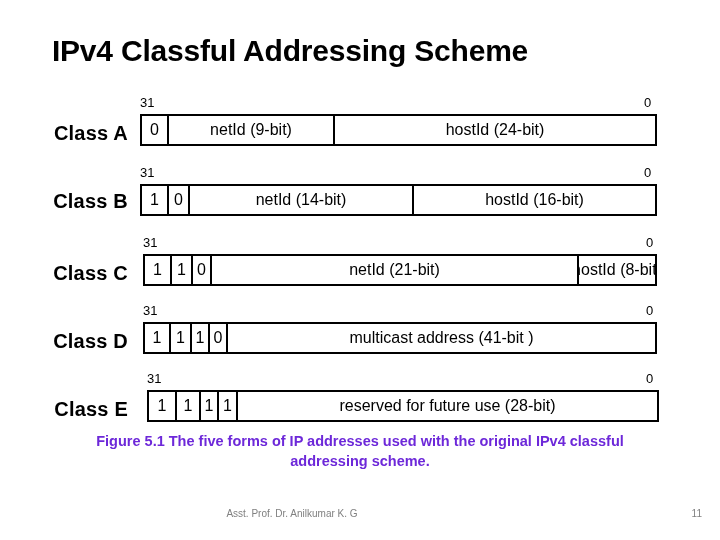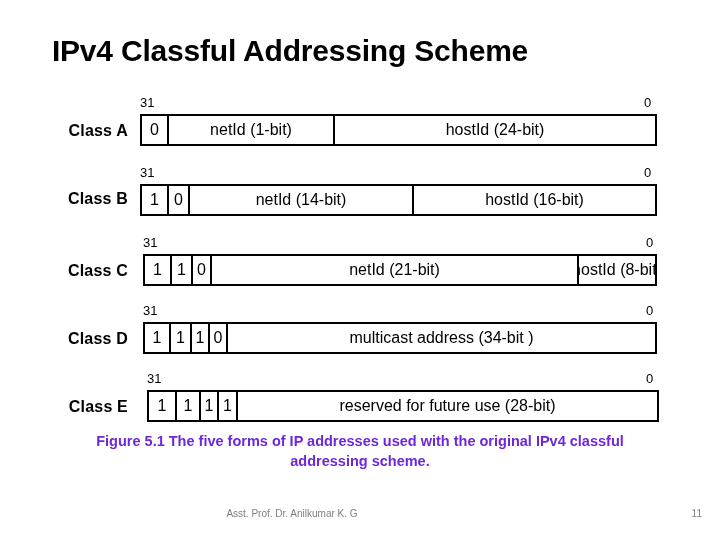--- a/index.html
+++ b/index.html
@@ -44,21 +44,21 @@
     left: 0;
     width: 720px;
     height: 62px;
   }
 
   .class-label {
     position: absolute;
     left: 0;
     width: 128px;
     text-align: right;
-    font-size: 16px;
+    font-size: 20px;
     font-weight: bold;
     font-family: "Liberation Sans", sans-serif;
     color: #000000;
     letter-spacing: 0.2px;
   }
 
   .bit-ruler {
     position: absolute;
     font-size: 13px;
     color: #000000;
@@ -134,21 +134,21 @@
 <div class="slide-title">IPv4 Classful Addressing Scheme</div>
 
 <div class="figure">
 
 <div class="class-row" style="top: 0px;">
       <div class="class-label" style="top: 26px;">Class A</div>
       <div class="bit-ruler left" style="left: 140px; top: 0px;">31</div>
       <div class="bit-ruler right" style="left: 644px; top: 0px;">0</div>
       <div class="addr-bar" style="left: 140px; top: 18px; width: 517px;">
         <div class="cell bit centered" style="width: 27px; flex: 0 0 auto;">0</div>
-        <div class="cell field" style="width: 166px; flex: 0 0 auto;">netId (1-bit)</div>
+        <div class="cell field" style="width: 166px; flex: 0 0 auto;">netId (9-bit)</div>
         <div class="cell field" style="width: 324px; flex: 1 1 auto;">hostId (24-bit)</div>
       </div>
     </div>
     <div class="class-row" style="top: 70px;">
       <div class="class-label" style="top: 24px; text-align: right;">Class B</div>
       <div class="bit-ruler left" style="left: 140px; top: 0px;">31</div>
       <div class="bit-ruler right" style="left: 644px; top: 0px;">0</div>
       <div class="addr-bar" style="left: 140px; top: 18px; width: 517px;">
         <div class="cell bit centered" style="width: 27px; flex: 0 0 auto;">1</div>
         <div class="cell bit centered" style="width: 21px; flex: 0 0 auto;">0</div>
@@ -170,21 +170,21 @@
     </div>
     <div class="class-row" style="top: 208px;">
       <div class="class-label" style="top: 26px;">Class D</div>
       <div class="bit-ruler left" style="left: 143px; top: 0px;">31</div>
       <div class="bit-ruler right" style="left: 646px; top: 0px;">0</div>
       <div class="addr-bar" style="left: 143px; top: 18px; width: 514px;">
         <div class="cell bit centered" style="width: 26px; flex: 0 0 auto;">1</div>
         <div class="cell bit centered" style="width: 21px; flex: 0 0 auto;">1</div>
         <div class="cell bit centered" style="width: 18px; flex: 0 0 auto;">1</div>
         <div class="cell bit centered" style="width: 18px; flex: 0 0 auto;">0</div>
-        <div class="cell field" style="width: 431px; flex: 1 1 auto;">multicast address (34-bit )</div>
+        <div class="cell field" style="width: 431px; flex: 1 1 auto;">multicast address (41-bit )</div>
       </div>
     </div>
     <div class="class-row" style="top: 276px;">
       <div class="class-label" style="top: 26px;">Class E</div>
       <div class="bit-ruler left" style="left: 147px; top: 0px;">31</div>
       <div class="bit-ruler right" style="left: 646px; top: 0px;">0</div>
       <div class="addr-bar" style="left: 147px; top: 18px; width: 512px;">
         <div class="cell bit centered" style="width: 28px; flex: 0 0 auto;">1</div>
         <div class="cell bit centered" style="width: 24px; flex: 0 0 auto;">1</div>
         <div class="cell bit centered" style="width: 18px; flex: 0 0 auto;">1</div>

